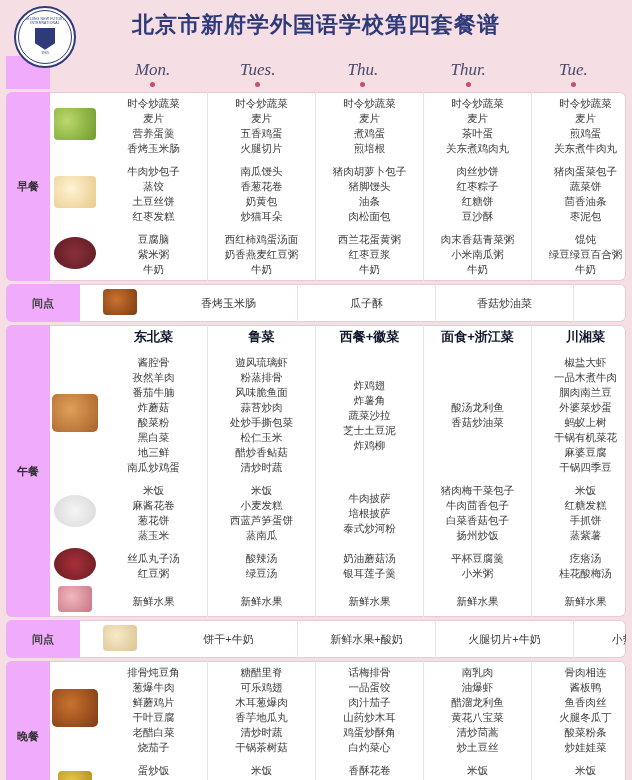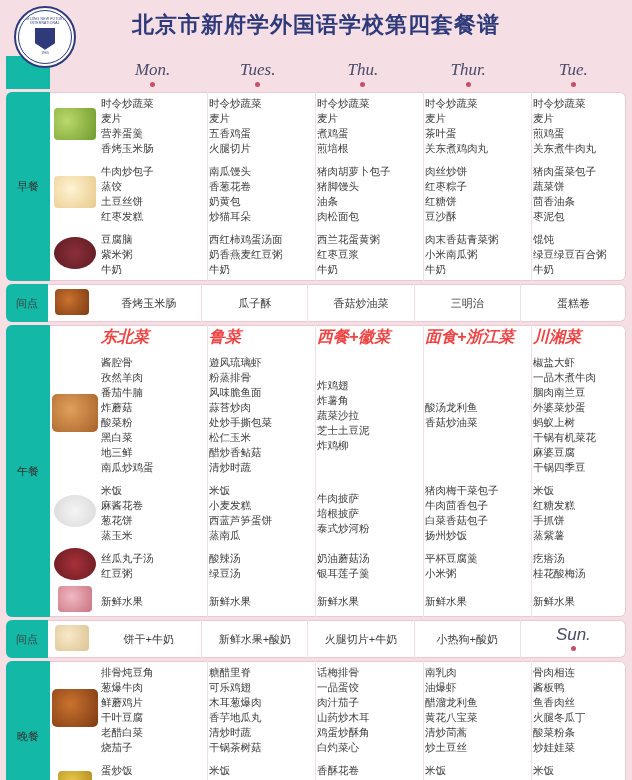--- a/index.html
+++ b/index.html
@@ -50,42 +50,43 @@
   td{vertical-align:middle;}
 
   .sec{
     background:#fff;border-radius:6px;
     box-shadow:0 0 0 1px #e9c9d2 inset;
     margin:3px 0;
     overflow:hidden;
   }
   .row-label{
     width:42px;text-align:center;font-size:11px;color:#333;
-    background:#14b8a6;
+    background:#f0abfc;
+    font-weight:bold;
   }
   .pic-col{width:48px;text-align:center;}
   .food{
     width:42px;height:32px;display:inline-block;border-radius:4px;position:relative;
   }
 
   .daycol{
-    width:105px;font-size:10.5px;line-height:15px;color:#3c3c3c;
+    width:105px;text-align:center;font-size:10.5px;line-height:15px;color:#3c3c3c;
     padding:4px 1px;
   }
   .cat{
-    font-weight:bold;font-size:16px;color:#ef4444;padding-bottom:3px;display:block;font-style:italic;
+    font-weight:bold;font-size:13px;color:#0f172a;padding-bottom:3px;display:block;
   }
   .weekday{
     font-size:17px;color:#4a4a6a;font-style:italic;font-family:"Liberation Serif",serif;
     text-align:center;padding:4px 0 2px 0;position:relative;
   }
   .wd-dot{
     display:block;width:5px;height:5px;border-radius:50%;background:#c4506a;margin:2px auto 0 auto;
   }
-  .snack-row td{font-size:11px;color:#3c3c3c;text-align:center;padding:5px 0;}
+  .snack-row td{font-size:11px;color:#3c3c3c;text-align:center;padding:5px 16px;}
   .snack-label{font-size:11px;color:#333;text-align:center;}
   .sun{
     font-size:17px;color:#4a4a6a;font-style:italic;font-family:Liberation Sans, sans-serif;
   }
   .vsep{border-left:1px solid #f0dfe4;}
 
   
   .f1{background:radial-gradient(circle at 30% 40%,#bcd86a,#6f9b2e);}
   .f2{background:radial-gradient(circle at 40% 40%,#fff3d2,#e8c98a);}
   .f3{background:radial-gradient(circle at 50% 50%,#8b2f3a,#5c1b22);border-radius:50%;}

